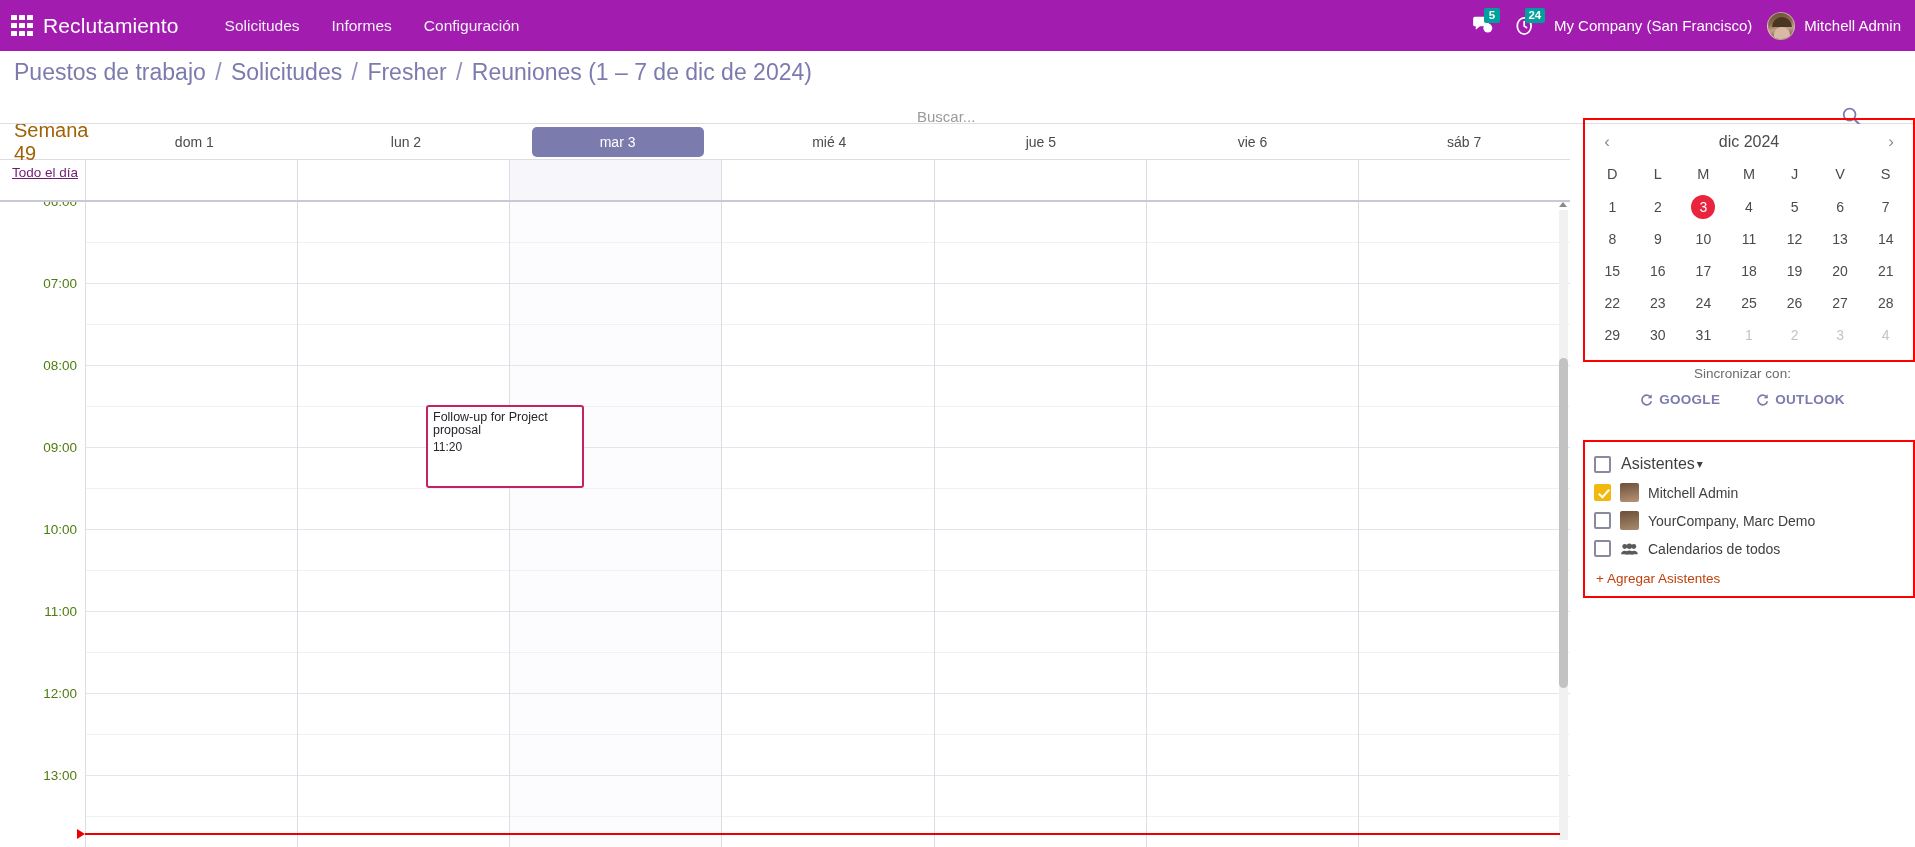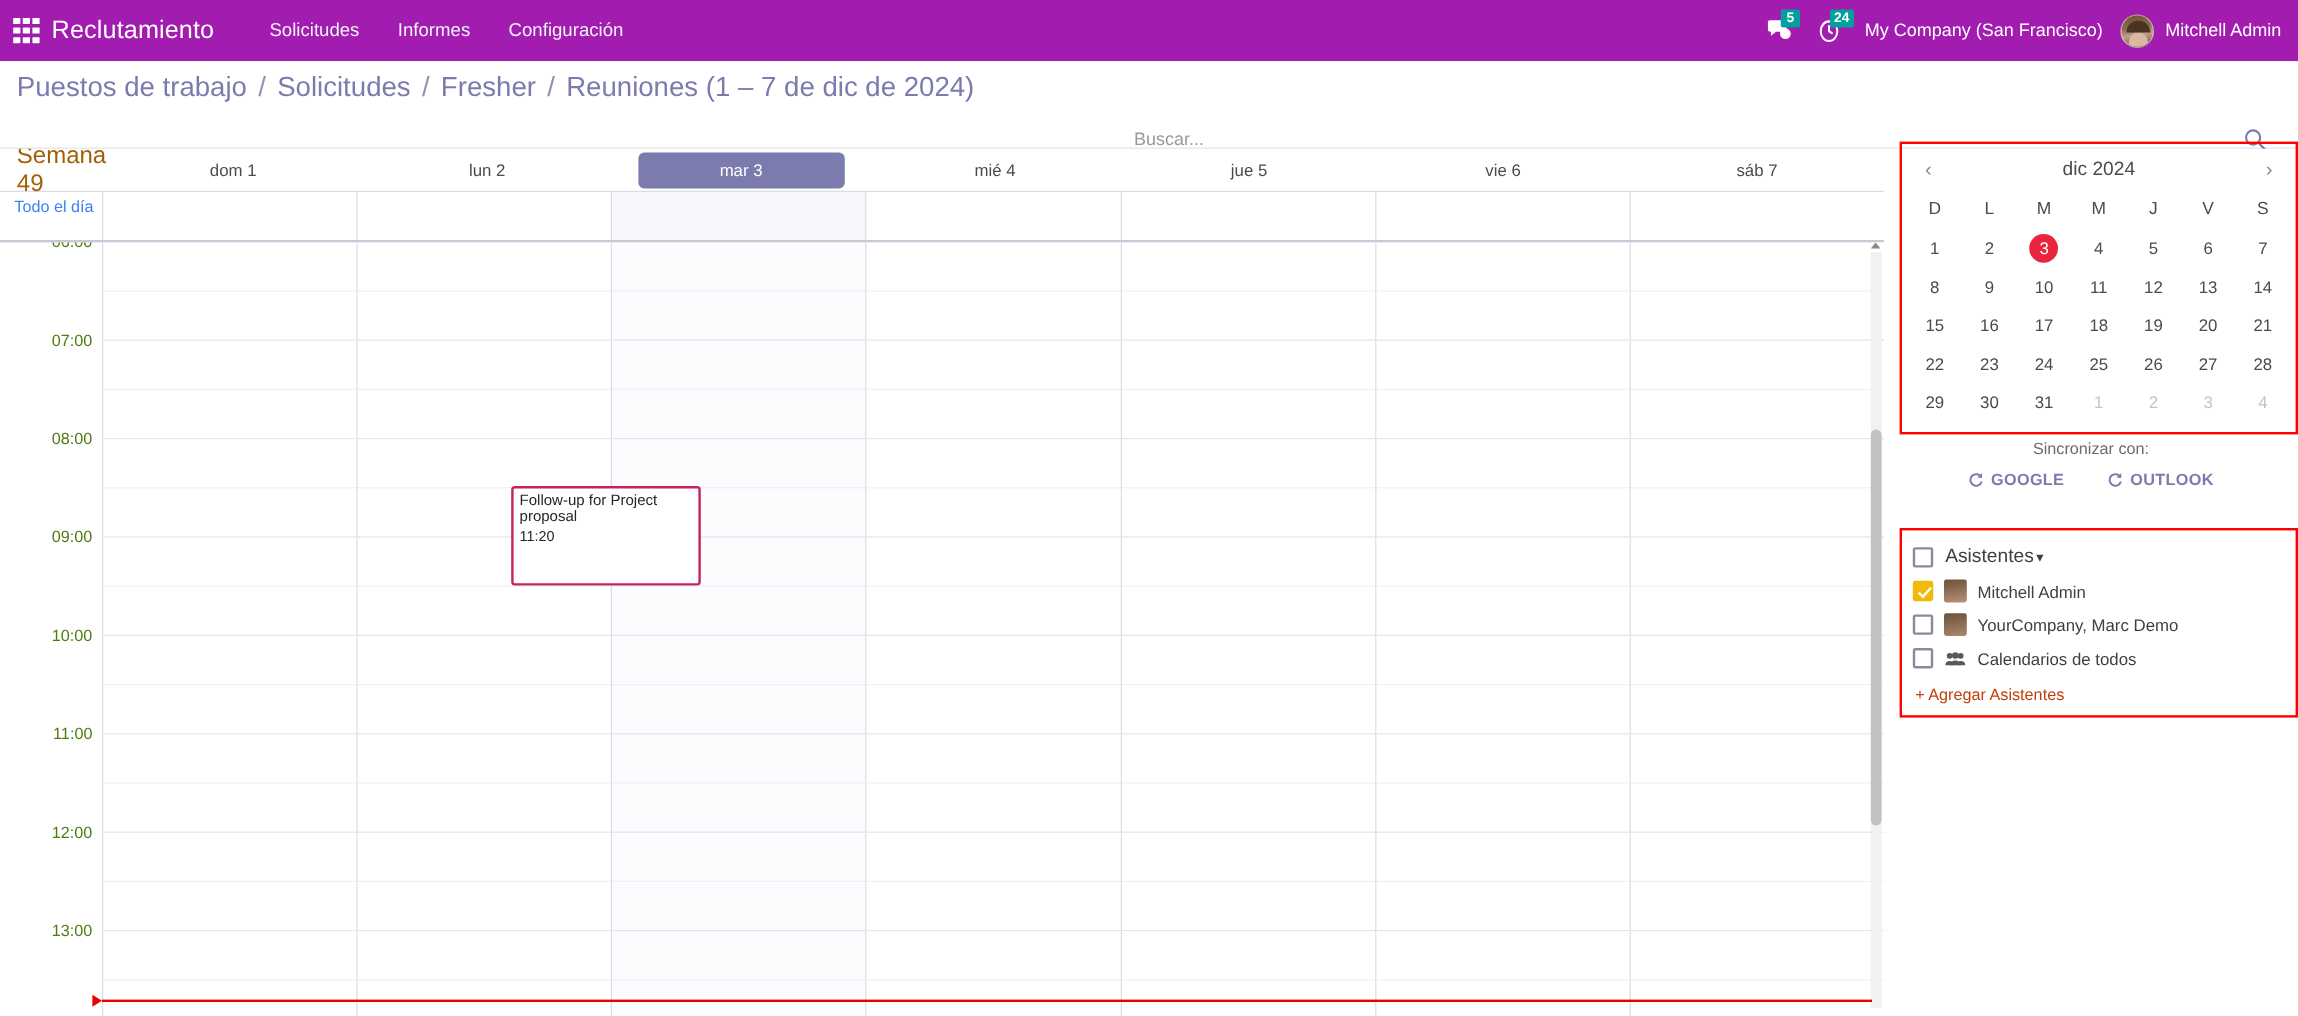--- a/index.html
+++ b/index.html
@@ -46,21 +46,21 @@
 
   
   .cp { position:absolute; top:51px; left:0; width:1915px; height:73px; background:#fff;
         border-bottom:1px solid #dfdfdf; }
   .breadcrumb { position:absolute; left:14px; top:8px; font-size:23px; color:#7C7BAD; white-space:nowrap; }
   .breadcrumb .crumb { cursor:pointer; }
   .breadcrumb .sep { color:#8f8fbb; padding:0 3px; }
   .breadcrumb .current { color:#7C7BAD; }
 
   
-  .searchview { position:absolute; left:944px; top:56px; width:945px; }
+  .searchview { position:absolute; left:916px; top:56px; width:945px; }
   .search-row { display:flex; align-items:flex-end; border-bottom:1px solid #dfdfdf; padding-bottom:3px; }
   .search-input { border:0; outline:0; font-size:15px; color:#666; width:880px;
                   font-family:"Liberation Sans", sans-serif; background:transparent; padding:0 0 2px 1px; }
   .search-input::placeholder { color:#9a9a9a; }
   .search-mag { margin-left:auto; color:#7C7BAD; font-size:19px; cursor:pointer; line-height:1; padding-bottom:1px;}
 
   .search-buttons { position:absolute; left:968px; top:106px; display:flex; gap:22px; }
   .sb { font-size:14.5px; color:#4a4a4a; cursor:pointer; display:flex; align-items:center; gap:5px; }
 
   
@@ -92,22 +92,22 @@
   .cal-head .hcell { flex:1 1 0; display:flex; align-items:center; justify-content:center;
                      font-size:14px; color:#4b4b4b; }
   .cal-head .hcell.week { flex:0 0 85px; justify-content:flex-start; padding-left:14px; font-size:20px; color:#a16207;}
   .cal-head .hcell .pill {
     background:#7C7BAD; color:#fff; border-radius:5px; padding:7px 0; width:172px;
     text-align:center; font-size:14px; cursor:pointer;
   }
   .cal-head .hcell a { color:#4b4b4b; text-decoration:none; cursor:pointer;text-align:center; }
 
   .allday { display:flex; height:42px; border-bottom:2px solid #c9c9d6; background:#fff;}
-  .allday .label { flex:0 0 85px; font-size:13.5px; color:#3b82f6; display:flex;
-                   align-items:flex-start; justify-content:flex-end; padding:5px 7px 0 0; }
+  .allday .label { flex:0 0 85px; font-size:13.5px; color:#701a75; display:flex;
+                   align-items:flex-start; justify-content:flex-end; padding:5px 7px 0 0;text-decoration:underline; }
   .allday .cellwrap { flex:1; display:flex; }
   .allday .cell { flex:1 1 0; border-left:1px solid #dcdce4; }
   .allday .cell.sel { background:#f7f7fb; }
 
   .grid-scroll { position:relative; height:645px; overflow:hidden; }
   .grid { display:flex; position:relative; }
   .axis { flex:0 0 85px; }
   .axis .slot { height:41px; position:relative; }
   .axis .slot span { position:absolute; right:8px; top:-8px; font-size:13.5px; color:#4d7c0f; }
   .cols { flex:1; display:flex; position:relative; }

